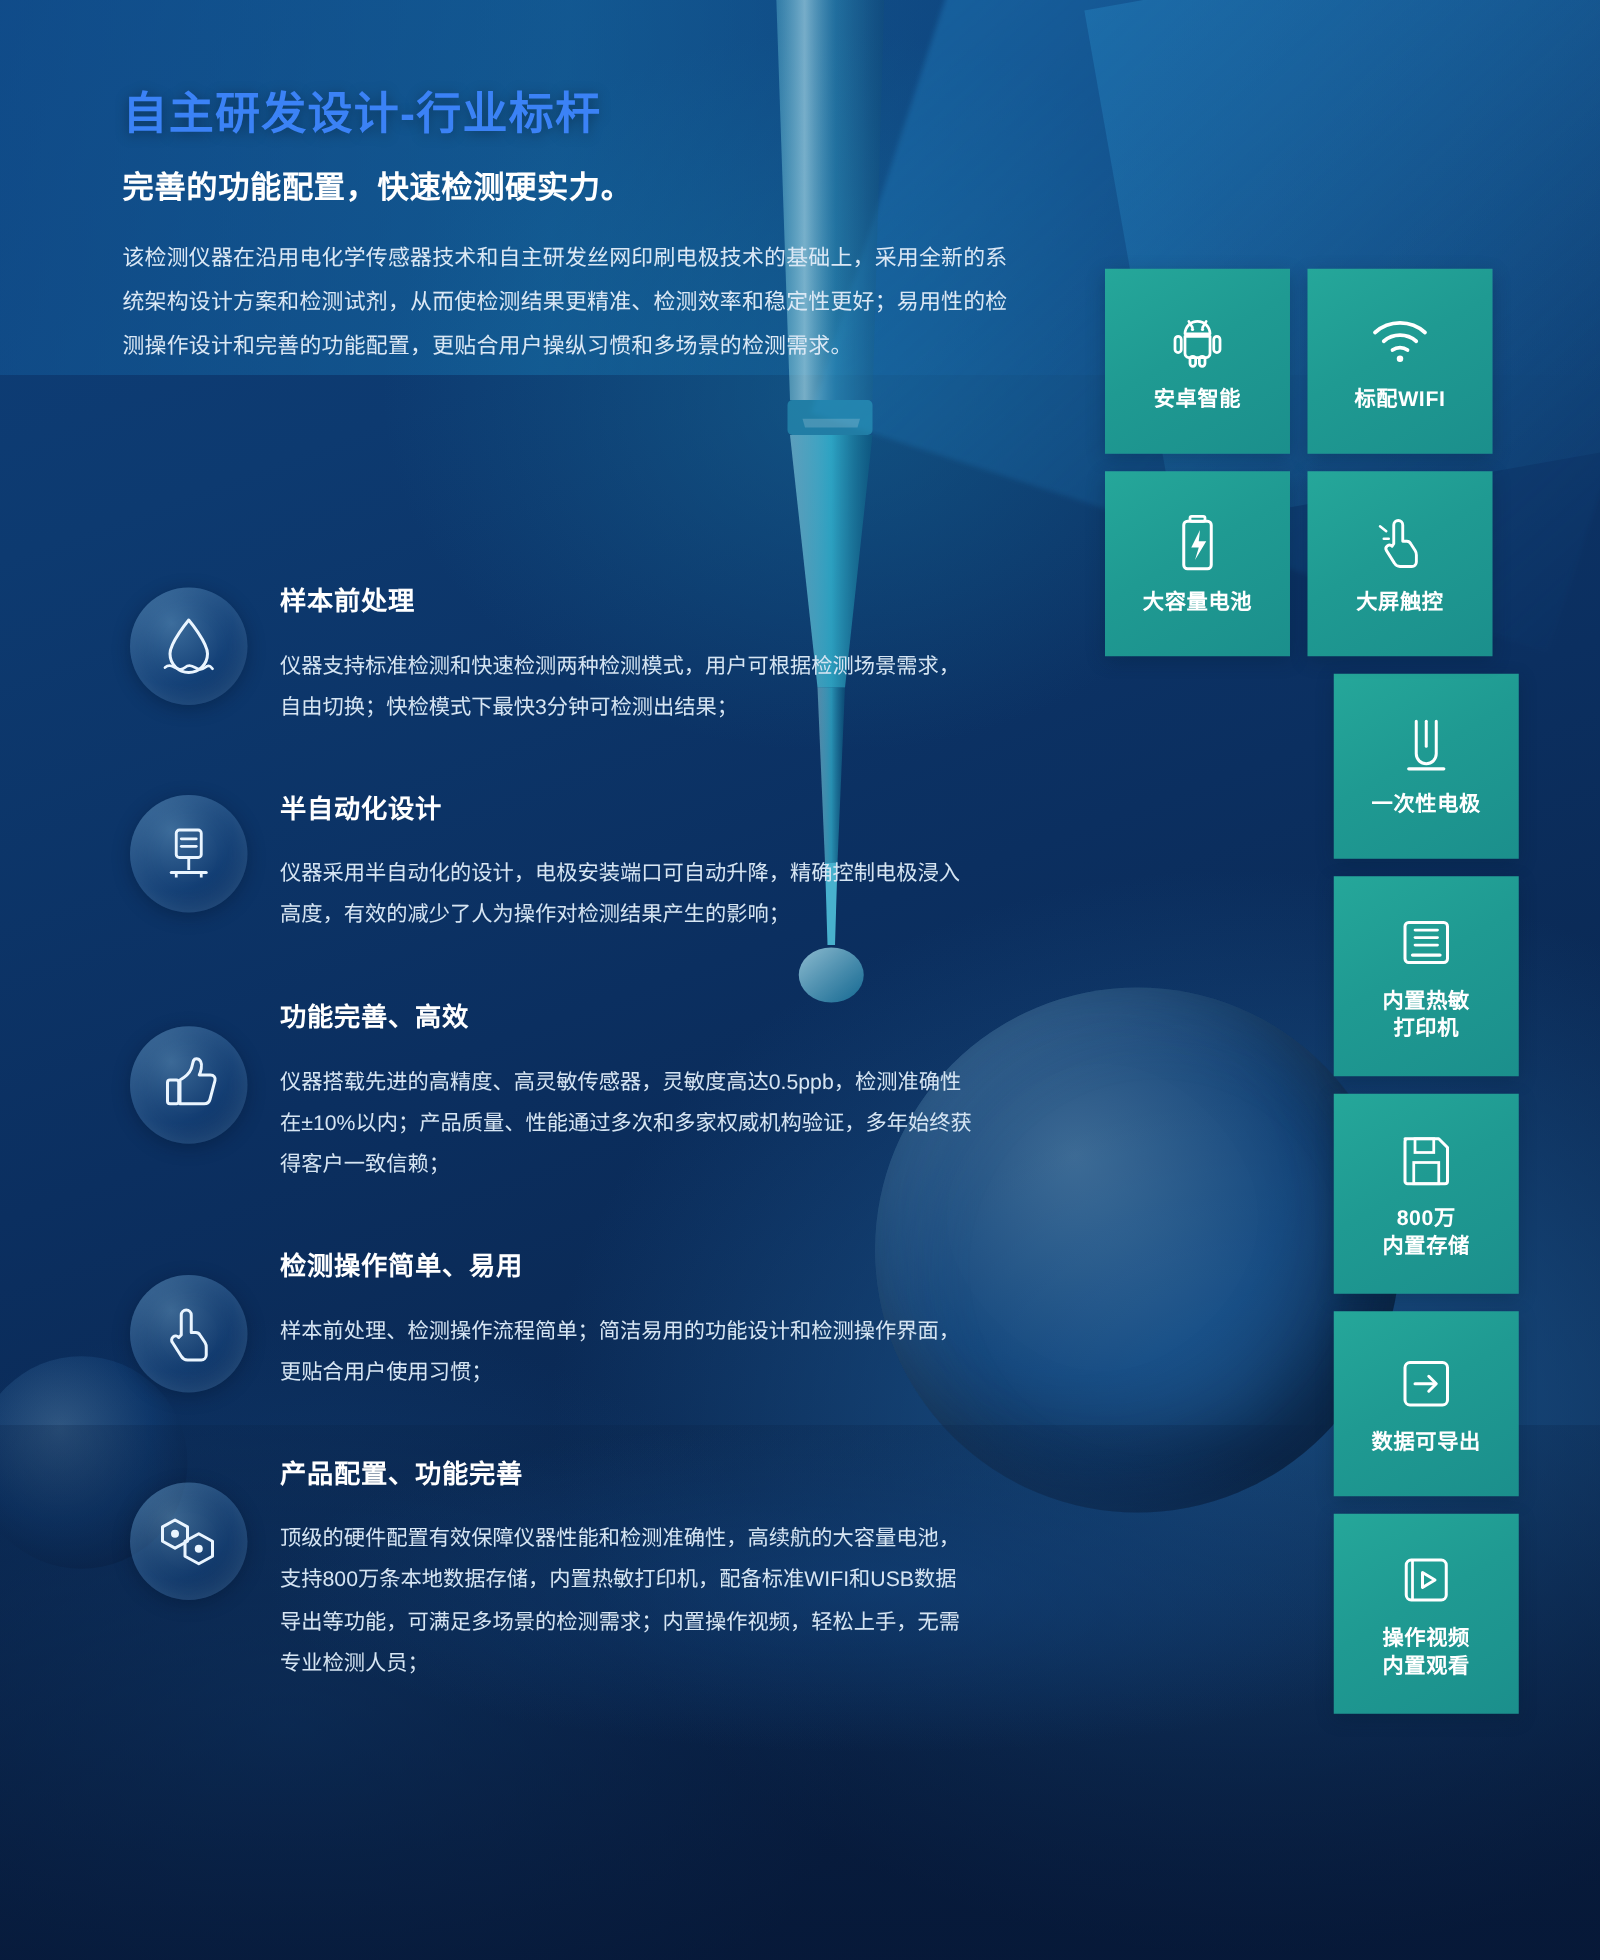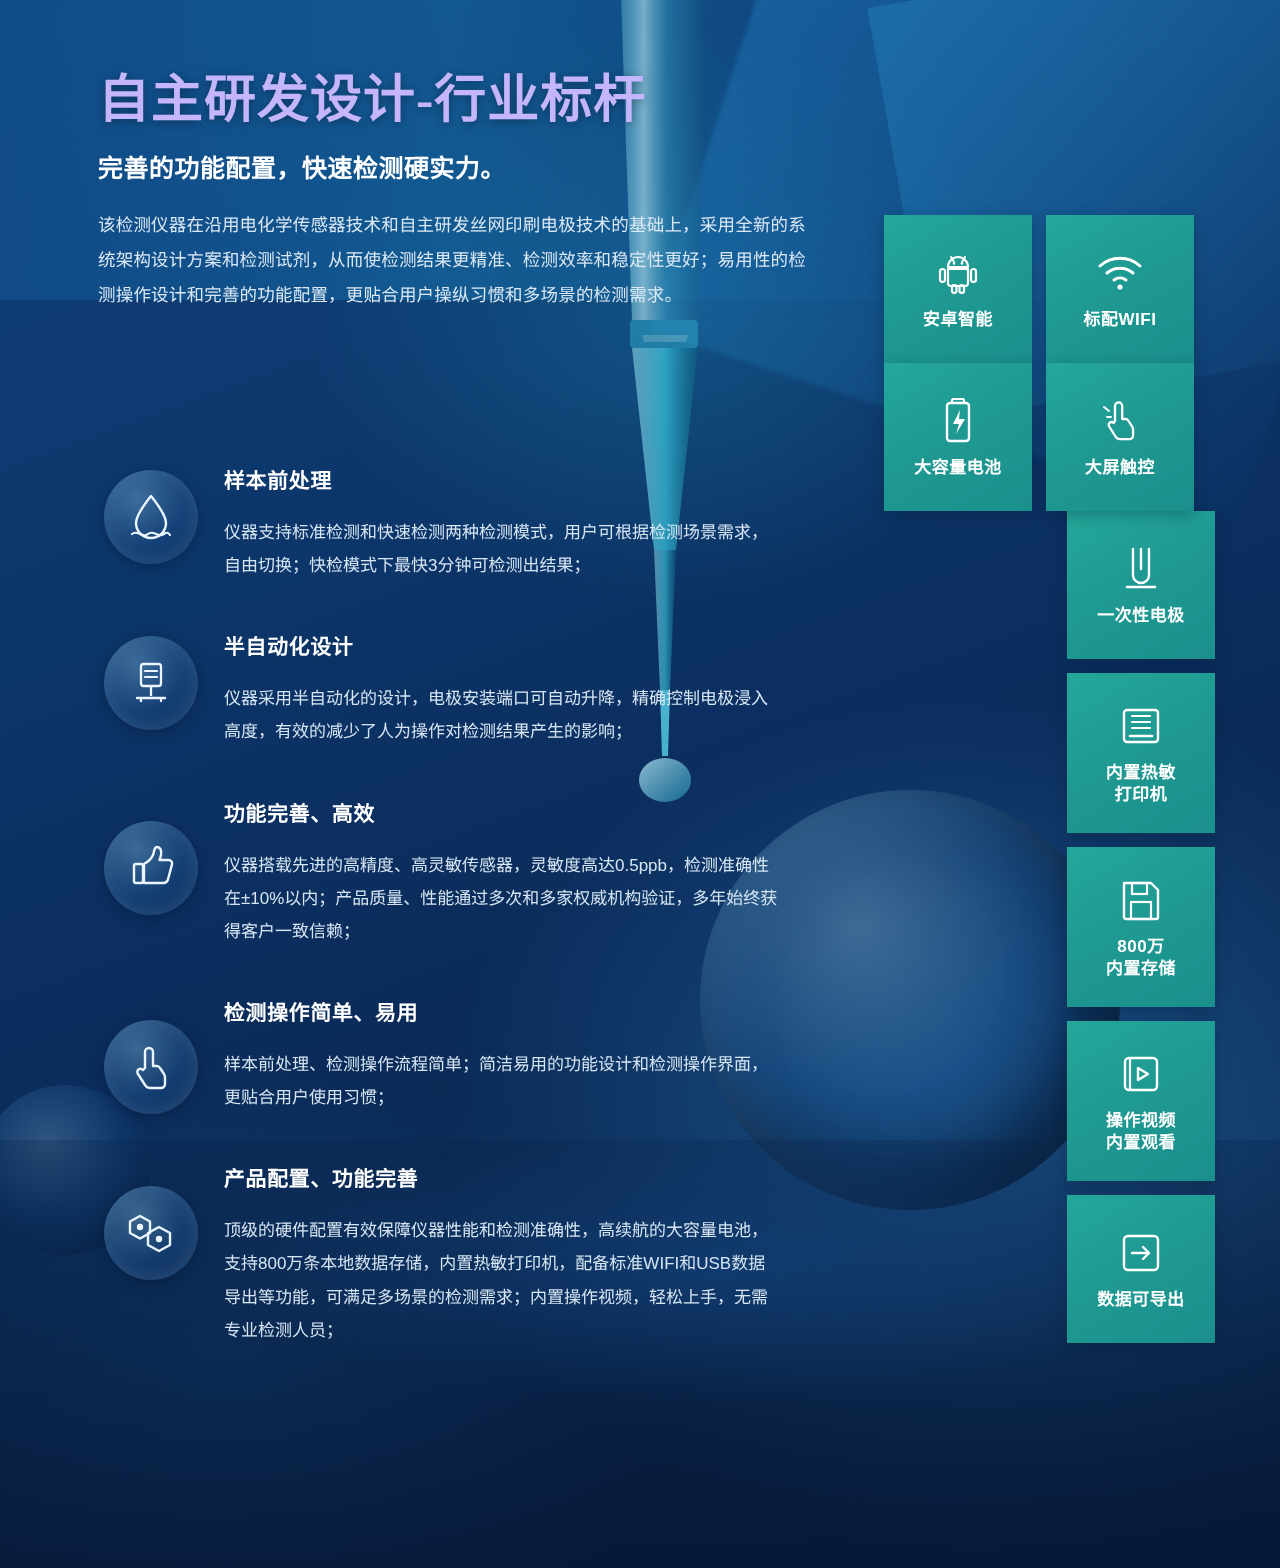--- a/index.html
+++ b/index.html
@@ -68,24 +68,23 @@
       radial-gradient(ellipse 700px 190px at 55% 30%, rgba(18,70,130,.55), rgba(8,28,62,0) 70%),
       linear-gradient(180deg, rgba(9,34,70,.25) 0%, rgba(6,22,52,.75) 100%);
     z-index:2; pointer-events:none;
   }
 
   .content { position: relative; z-index: 5; width:1280px; height:1568px; }
 
   
   .header { position:absolute; left:98px; top:70px; width:760px; }
   .title {
-    font-size: 52px; font-weight: 700; color:#c4b5fd; letter-spacing: 1px;
+    font-size: 36px; font-weight: 700; color:#3b82f6; letter-spacing: 1px;
     text-shadow: 0 2px 10px rgba(0,0,0,.35);
     line-height: 1.15;
-    font-family: Liberation Serif, serif;
   }
   .subtitle {
     margin-top: 18px;
     font-size: 25px; font-weight: 700; color:#ffffff; letter-spacing:.5px;
   }
   .intro {
     margin-top: 24px;
     width: 712px;
     font-size: 17.5px; line-height: 2.0; color:#dbe8f5; letter-spacing:.2px;
   }
@@ -106,21 +105,21 @@
   .f-title { font-size: 21px; font-weight: 700; color:#ffffff; letter-spacing:.6px; }
   .f-desc {
     margin-top: 22px; width: 556px;
     font-size: 17px; line-height: 1.95; color:#d6e5f3;
   }
   .feature.f-dual .f-icon { margin-top: 10px; }
   .feature.f-semi .f-icon { margin-top: 10px; }
 
   
   .tiles { position:absolute; left:884px; top:215px; width:310px; }
-  .tile-row { display:flex; gap:14px; }
+  .tile-row { display:flex; gap:14px; margin-bottom:14px; }
   .tile {
     background: linear-gradient(150deg, #25a79a 0%, #1f9a92 45%, #1b8f8c 100%);
     color:#fff;
     display:flex; flex-direction:column; align-items:center; justify-content:center;
     box-shadow: 0 4px 14px rgba(4,30,50,.3);
   }
   .tile.small { width:148px; height:148px; }
   .tile-label {
     margin-top: 10px;
     font-size: 17px; font-weight: 700; line-height: 1.28; text-align:center; letter-spacing:.5px;
@@ -344,39 +343,39 @@
           <svg width="42" height="42" viewBox="0 0 42 42">
             <path d="M4 4 h27 l7 7 v27 a2 2 0 0 1 -2 2 H6 a2 2 0 0 1 -2 -2 V6 a2 2 0 0 1 2 -2 Z" fill="none" stroke="#fff" stroke-width="2.4" stroke-linejoin="round"></path>
             <rect x="12" y="4" width="15" height="11" fill="none" stroke="#fff" stroke-width="2.2"></rect>
             <rect x="11" y="23" width="20" height="17" fill="none" stroke="#fff" stroke-width="2.2"></rect>
           </svg>
         </div>
         <div class="tile-label" style="white-space:pre-line">800万
 内置存储</div>
       </div>
 
+      <div class="tile">
+        <div class="tile-icon">
+          <svg width="44" height="44" viewBox="0 0 44 44">
+            <rect x="5" y="5" width="34" height="34" rx="4" fill="none" stroke="#fff" stroke-width="2.4"></rect>
+            <line x1="13" y1="22" x2="29" y2="22" stroke="#fff" stroke-width="2.4" stroke-linecap="round"></line>
+            <polyline points="24,16 30,22 24,28" fill="none" stroke="#fff" stroke-width="2.4" stroke-linecap="round" stroke-linejoin="round"></polyline>
+          </svg>
+        </div>
+        <div class="tile-label">数据可导出</div>
+      </div>
+
       <div class="tile tall">
         <div class="tile-icon">
           <svg width="44" height="44" viewBox="0 0 44 44">
             <rect x="6" y="6" width="32" height="32" rx="4" fill="none" stroke="#fff" stroke-width="2.4"></rect>
             <polygon points="19,16 29,22 19,28" fill="none" stroke="#fff" stroke-width="2.4" stroke-linejoin="round"></polygon>
             <line x1="11" y1="6" x2="11" y2="38" stroke="#fff" stroke-width="2.2"></line>
           </svg>
         </div>
         <div class="tile-label" style="white-space:pre-line">操作视频
 内置观看</div>
       </div>
 
-      <div class="tile">
-        <div class="tile-icon">
-          <svg width="44" height="44" viewBox="0 0 44 44">
-            <rect x="5" y="5" width="34" height="34" rx="4" fill="none" stroke="#fff" stroke-width="2.4"></rect>
-            <line x1="13" y1="22" x2="29" y2="22" stroke="#fff" stroke-width="2.4" stroke-linecap="round"></line>
-            <polyline points="24,16 30,22 24,28" fill="none" stroke="#fff" stroke-width="2.4" stroke-linecap="round" stroke-linejoin="round"></polyline>
-          </svg>
-        </div>
-        <div class="tile-label">数据可导出</div>
-      </div>
-
     </div>
   </div>
 
 </div>
 
 </body></html>

